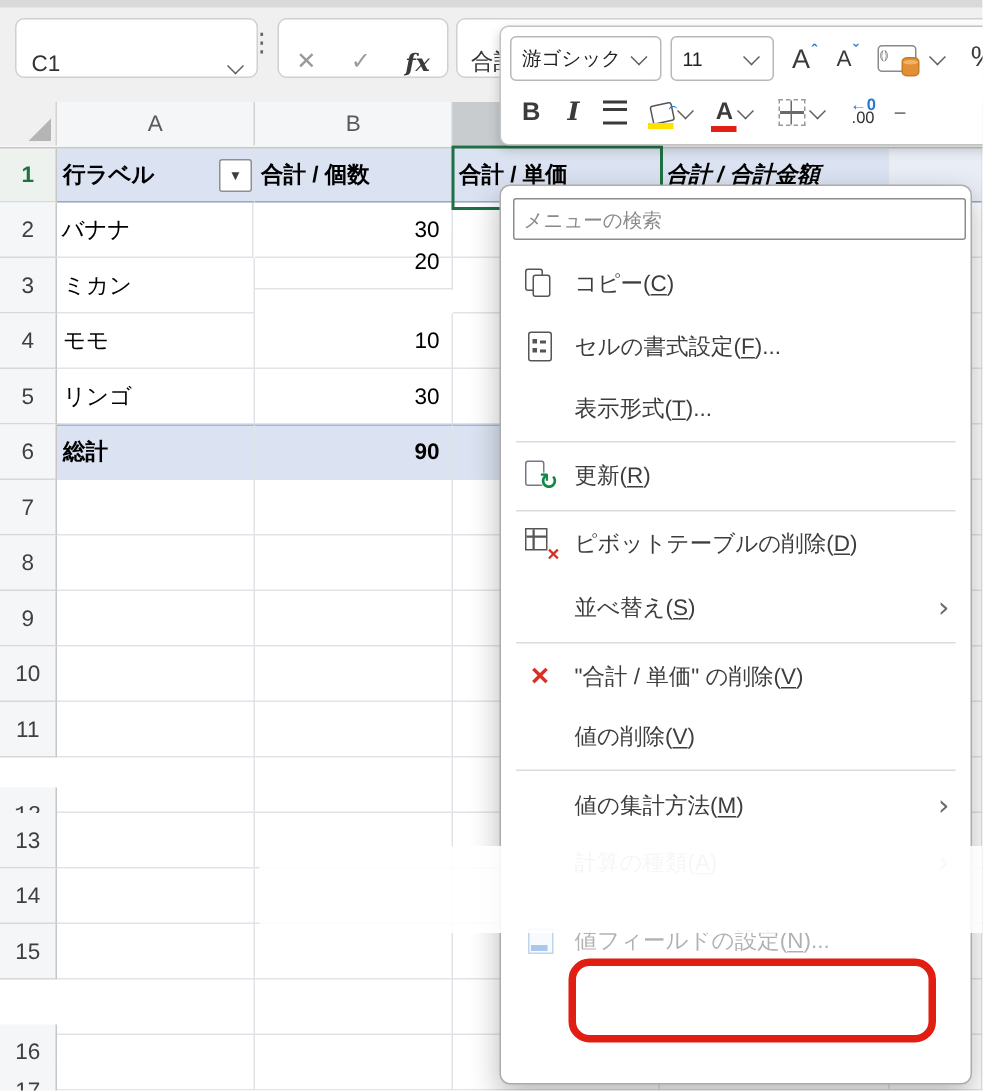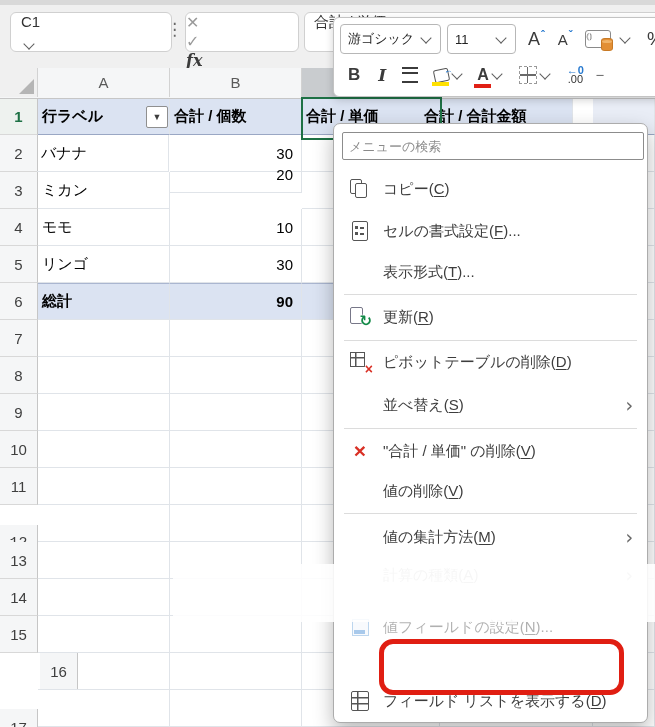--- a/index.html
+++ b/index.html
@@ -3,21 +3,21 @@
 <meta charset="utf-8">
 <style>
   html,body{margin:0;padding:0;}
   body{width:655px;height:727px;position:relative;overflow:hidden;
        font-family:"Liberation Sans","DejaVu Sans",sans-serif;background:#fff;}
   .abs{position:absolute;}
 
   
   #chrome{left:0;top:0;width:655px;height:68px;background:#f0f0f0;border-top:5px solid #d9d9d9;}
   .chromebox{position:absolute;background:#fff;border:1px solid #d0d0d0;border-radius:6px;height:38px;top:7px;
-             display:flex;align-items:flex-start;font-size:15px;color:#333;flex-direction:column;}
+             display:flex;align-items:flex-end;font-size:15px;color:#333;}
   #namebox{left:10px;width:150px;padding-left:10px;justify-content:space-between;}
   #fxbox{left:185px;width:112px;justify-content:space-around;}
   #formulabox{left:304px;width:351px;padding-left:9px;z-index:5;}
   #vdots{left:166px;top:14px;color:#666;font-size:17px;z-index:2;}
   .chev{width:7px;height:7px;border-right:1.6px solid #5f5f5f;border-bottom:1.6px solid #5f5f5f;
         transform:rotate(45deg);display:inline-block;margin:0 10px 3px 4px;}
   .graymark{color:#9a9a9a;font-size:16px;}
   .fxg{font-family:"DejaVu Serif","Liberation Serif",serif;font-style:italic;font-weight:bold;color:#3b3b3b;font-size:16px;}
 
   
@@ -141,21 +141,21 @@
     <div class="colcell colsel" style="left: 302px; width: 137px;"></div>
     <div class="colcell" style="left: 440px; width: 152px;"></div>
     <div class="colcell" style="left: 593px; width: 61px;"></div>
   </div>
 
 <div id="grid" class="abs">
     <div class="rowhead sel" style="top: 0px; height: 36px;">1</div>
     <div class="cell pfill b" style="left: 38px; top: 0px; width: 132px; height: 37px;">行ラベル</div>
     <div class="cell pfill b" style="left: 170px; top: 0px; width: 132px; height: 37px;">合計 / 個数</div>
     <div class="cell pfill b" style="left: 302px; top: 0px; width: 138px; height: 37px;">合計 / 単価</div>
-    <div class="cell pfill b" style="left: 420px; top: 0px; width: 153px; height: 37px;">合計 / 合計金額</div>
+    <div class="cell pfill b" style="left: 440px; top: 0px; width: 153px; height: 37px; font-style: italic;">合計 / 合計金額</div>
     <div class="cell pfill2" style="left: 593px; top: 0px; width: 62px; height: 37px;"></div>
     <div class="rowhead" style="top: 37px; height: 36px;">2</div>
     <div class="cell" style="left: 37px; top: 37px; width: 132px; height: 37px;">バナナ</div>
     <div class="cell num" style="left: 170px; top: 37px; width: 132px; height: 37px;">30</div>
     <div class="cell" style="left: 302px; top: 37px; width: 138px; height: 37px;"></div>
     <div class="cell" style="left: 440px; top: 37px; width: 153px; height: 37px;"></div>
     <div class="cell" style="left: 593px; top: 37px; width: 62px; height: 37px;"></div>
     <div class="rowhead" style="top: 74px; height: 36px;">3</div>
     <div class="cell" style="left: 38px; top: 74px; width: 132px; height: 37px;">ミカン</div>
     <div class="cell num" style="left: 170px; top: 58px; width: 132px; height: 37px;">20</div>
@@ -227,21 +227,21 @@
     <div class="cell" style="left: 170px; top: 481px; width: 132px; height: 37px;"></div>
     <div class="cell" style="left: 302px; top: 481px; width: 138px; height: 37px;"></div>
     <div class="cell" style="left: 440px; top: 481px; width: 153px; height: 37px;"></div>
     <div class="cell" style="left: 593px; top: 481px; width: 62px; height: 37px;"></div>
     <div class="rowhead" style="top: 518px; height: 36px;">15</div>
     <div class="cell" style="left: 38px; top: 518px; width: 132px; height: 37px;"></div>
     <div class="cell" style="left: 170px; top: 518px; width: 132px; height: 37px;"></div>
     <div class="cell" style="left: 302px; top: 518px; width: 138px; height: 37px;"></div>
     <div class="cell" style="left: 440px; top: 518px; width: 153px; height: 37px;"></div>
     <div class="cell" style="left: 593px; top: 518px; width: 62px; height: 37px;"></div>
-    <div class="rowhead" style="top: 555px; height: 36px; margin-left: 40px;">16</div>
+    <div class="rowhead" style="top: 585px; height: 36px;">16</div>
     <div class="cell" style="left: 38px; top: 555px; width: 132px; height: 37px;"></div>
     <div class="cell" style="left: 170px; top: 555px; width: 132px; height: 37px;"></div>
     <div class="cell" style="left: 302px; top: 555px; width: 138px; height: 37px;"></div>
     <div class="cell" style="left: 440px; top: 555px; width: 153px; height: 37px;"></div>
     <div class="cell" style="left: 593px; top: 555px; width: 62px; height: 37px;"></div>
     <div class="rowhead" style="top: 611px; height: 36px;">17</div>
     <div class="cell" style="left: 38px; top: 592px; width: 132px; height: 37px;"></div>
     <div class="cell" style="left: 170px; top: 592px; width: 132px; height: 37px;"></div>
     <div class="cell" style="left: 302px; top: 592px; width: 138px; height: 37px;"></div>
     <div class="cell" style="left: 440px; top: 592px; width: 153px; height: 37px;"></div>
@@ -378,23 +378,16 @@
     <span class="mi-label"><span class="pre">計算の種類(</span><u class="key">A</u><span class="post">)</span></span>
     <span class="mi-chev">›</span>
   </div>
     <div class="menu-item ghost" style="top: 484px;">
     <span class="mi-icon">
         <span class="icon-fieldset"></span>
       </span>
     <span class="mi-label"><span class="pre">値フィールドの設定(</span><u class="key">N</u><span class="post">)...</span></span>
 
   </div>
-    <div class="menu-item" style="top: 558px;">
-    <span class="mi-icon">
-        <span class="icon-fieldlist"></span>
-      </span>
-    <span class="mi-label"><span class="pre">フィールド リストを表示する(</span><u class="key">D</u><span class="post">)</span></span>
-
-  </div>
   </div>
 
 <div id="annot" class="abs">
 </div>
 
 </body></html>

